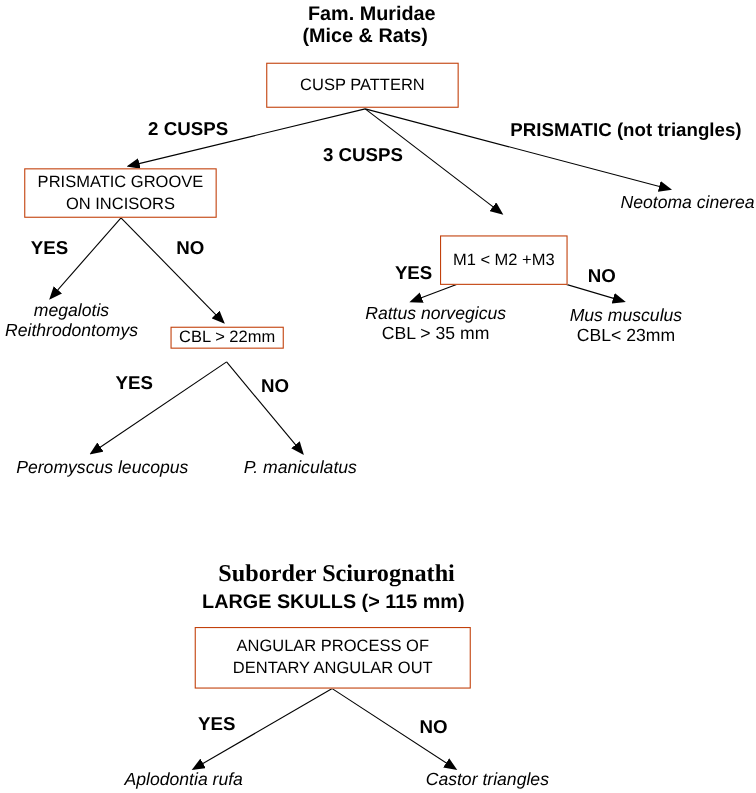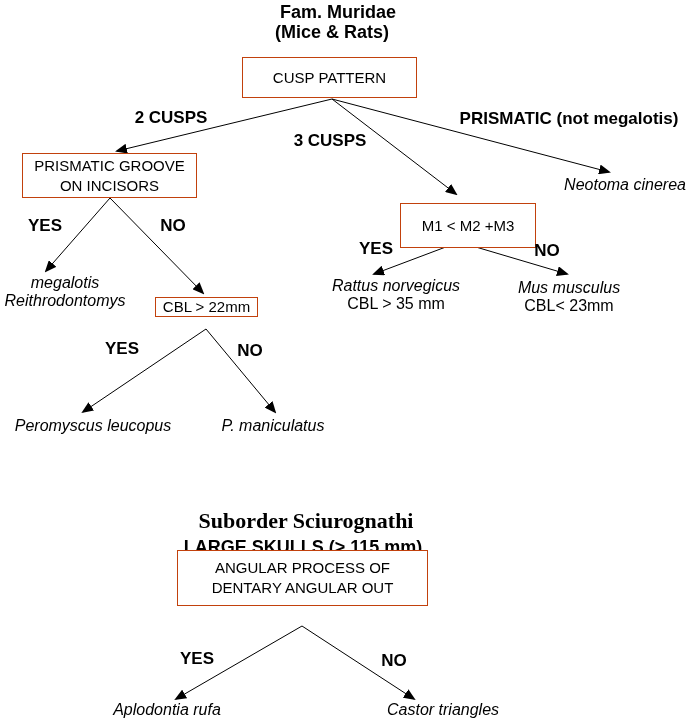--- a/index.html
+++ b/index.html
@@ -83,21 +83,21 @@
 
   <div class="t bold s18" style="left:338px; top:2px;">Fam. Muridae</div>
   <div class="t bold s18" style="left:332px; top:22px;">(Mice &amp; Rats)</div>
 
   <div class="box" style="left:242px; top:57px; width:175px; height:41px;">
     <span>CUSP PATTERN</span>
   </div>
 
   <div class="t bold s17" style="left:171px; top:108px;">2 CUSPS</div>
   <div class="t bold s17" style="left:330px; top:131px;">3 CUSPS</div>
-  <div class="t bold s17" style="left:569px; top:109px;">PRISMATIC (not megalotis)</div>
+  <div class="t bold s17" style="left:569px; top:109px;">PRISMATIC (not triangles)</div>
 
   <div class="t ital s16" style="left:625px; top:176px;">Neotoma cinerea</div>
 
   <div class="box" style="left:22px; top:153px; width:175px; height:45px;">
     <span class="ln">PRISMATIC GROOVE</span>
     <span class="ln">ON INCISORS</span>
   </div>
 
   <div class="t bold s17" style="left:45px; top:216px;">YES</div>
   <div class="t bold s17" style="left:173px; top:216px;">NO</div>
@@ -110,41 +110,41 @@
   <div class="box" style="left:155px; top:297px; width:103px; height:20px;">
     <span>CBL &gt; 22mm</span>
   </div>
 
   <div class="t bold s17" style="left:122px; top:339px;">YES</div>
   <div class="t bold s17" style="left:250px; top:341px;">NO</div>
 
   <div class="t ital s16" style="left:93px; top:417px;">Peromyscus leucopus</div>
   <div class="t ital s16" style="left:273px; top:417px;">P. maniculatus</div>
 
-  <div class="box" style="left:400px; top:203px; width:136px; height:45px;">
+  <div class="box" style="left:400px; top:214px; width:116px; height:45px;">
     <span>M1 &lt; M2 +M3</span>
   </div>
 
   <div class="t bold s17" style="left:376px; top:239px;">YES</div>
   <div class="t bold s17" style="left:547px; top:241px;">NO</div>
 
   <div class="t s16 twoline" style="left:396px; top:277px;">
     <span class="ln ital">Rattus norvegicus</span>
     <span class="ln">CBL &gt; 35 mm</span>
   </div>
 
   <div class="t s16 twoline" style="left:569px; top:279px;">
     <span class="ln ital">Mus musculus</span>
     <span class="ln">CBL&lt; 23mm</span>
   </div>
 
   <div class="t bold s22" style="left:306px; top:509px;">Suborder Sciurognathi</div>
   <div class="t bold s18" style="left:303px; top:537px;">LARGE SKULLS (&gt; 115 mm)</div>
 
-  <div class="box" style="left:177px; top:550px; width:251px; height:56px;">
+  <div class="box" style="left:177px; top:570px; width:251px; height:56px;">
     <span class="ln">ANGULAR PROCESS OF</span>
     <span class="ln">DENTARY ANGULAR OUT</span>
   </div>
 
   <div class="t bold s17" style="left:197px; top:649px;">YES</div>
   <div class="t bold s17" style="left:394px; top:651px;">NO</div>
 
   <div class="t ital s16" style="left:167px; top:701px;">Aplodontia rufa</div>
   <div class="t ital s16" style="left:443px; top:701px;">Castor triangles</div>
 

